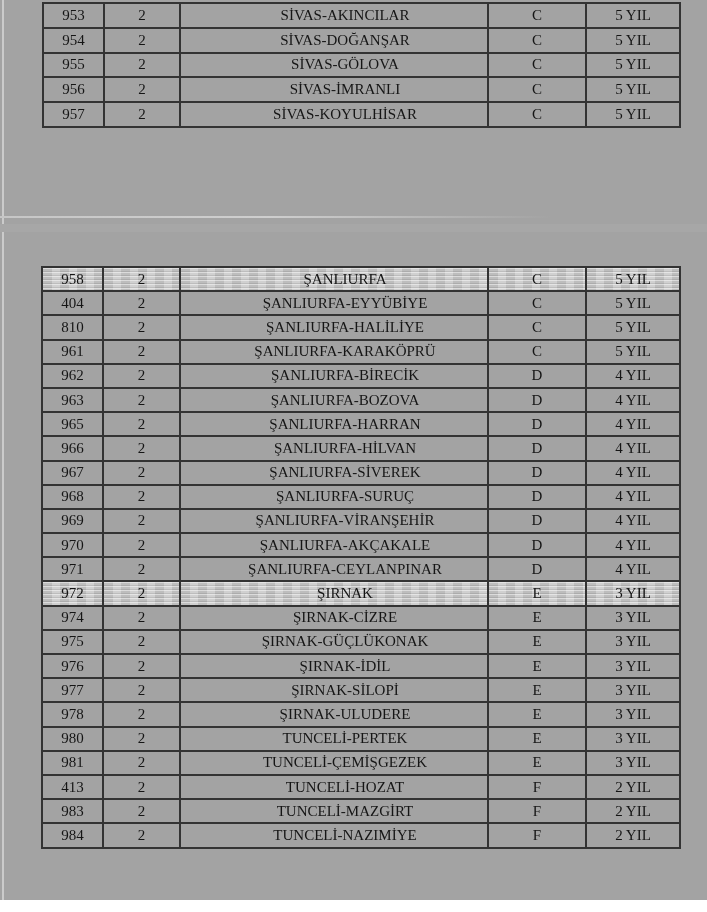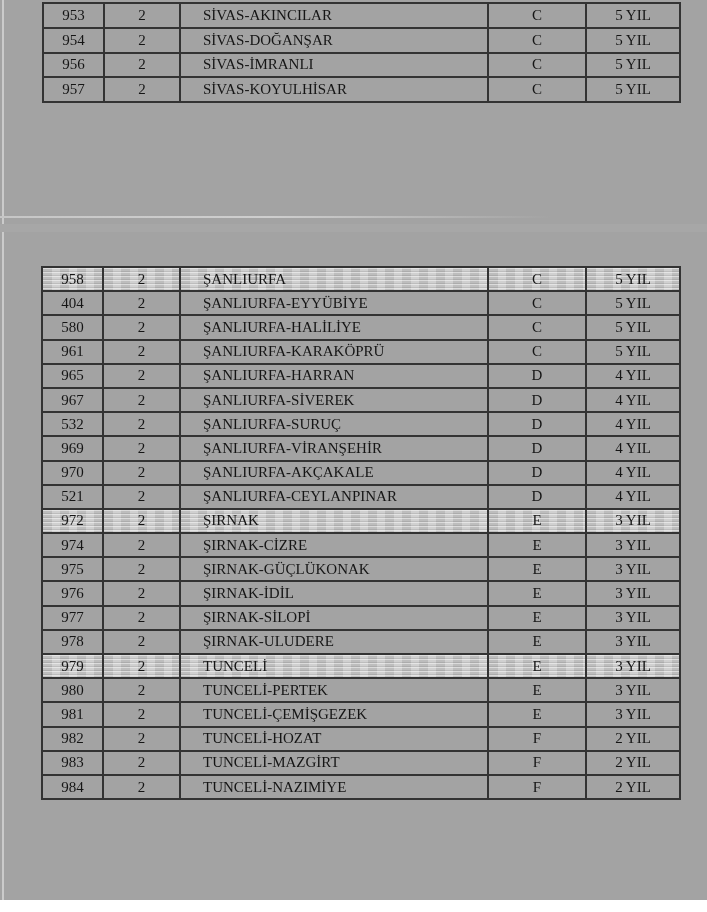--- a/index.html
+++ b/index.html
@@ -56,21 +56,21 @@
     line-height: 1;
     text-align: center;
     vertical-align: middle;
     padding: 0;
     white-space: nowrap;
     overflow: hidden;
   }
   .table-page1 td { height: 22.8px; } 
   .table-page2 td { height: 22.2px; } 
   td.name {
-    text-align: left;
+    text-align: center;
     padding-left: 22px;
   }
   tr.province td {
     font-weight: normal;
     background-color: #c9c9c9;
     background-image:
       repeating-linear-gradient(180deg,
         rgba(255,255,255,0.45) 0 1px,
         rgba(0,0,0,0)          1px 3px,
         rgba(0,0,0,0.09)       3px 4px),
@@ -103,20 +103,27 @@
           <td>5 YIL</td>
         </tr>
         <tr>
           <td>954</td>
           <td>2</td>
           <td class="name">SİVAS-DOĞANŞAR</td>
           <td>C</td>
           <td>5 YIL</td>
         </tr>
         <tr>
+          <td>955</td>
+          <td>2</td>
+          <td class="name">SİVAS-GÖLOVA</td>
+          <td>C</td>
+          <td>5 YIL</td>
+        </tr>
+        <tr>
           <td>956</td>
           <td>2</td>
           <td class="name">SİVAS-İMRANLI</td>
           <td>C</td>
           <td>5 YIL</td>
         </tr>
         <tr>
           <td>957</td>
           <td>2</td>
           <td class="name">SİVAS-KOYULHİSAR</td>
@@ -147,70 +154,91 @@
           <td>5 YIL</td>
         </tr>
         <tr>
           <td>404</td>
           <td>2</td>
           <td class="name">ŞANLIURFA-EYYÜBİYE</td>
           <td>C</td>
           <td>5 YIL</td>
         </tr>
         <tr>
-          <td>580</td>
+          <td>810</td>
           <td>2</td>
           <td class="name">ŞANLIURFA-HALİLİYE</td>
           <td>C</td>
           <td>5 YIL</td>
         </tr>
         <tr>
           <td>961</td>
           <td>2</td>
           <td class="name">ŞANLIURFA-KARAKÖPRÜ</td>
           <td>C</td>
           <td>5 YIL</td>
         </tr>
         <tr>
+          <td>962</td>
+          <td>2</td>
+          <td class="name">ŞANLIURFA-BİRECİK</td>
+          <td>D</td>
+          <td>4 YIL</td>
+        </tr>
+        <tr>
+          <td>963</td>
+          <td>2</td>
+          <td class="name">ŞANLIURFA-BOZOVA</td>
+          <td>D</td>
+          <td>4 YIL</td>
+        </tr>
+        <tr>
           <td>965</td>
           <td>2</td>
           <td class="name">ŞANLIURFA-HARRAN</td>
           <td>D</td>
           <td>4 YIL</td>
         </tr>
         <tr>
+          <td>966</td>
+          <td>2</td>
+          <td class="name">ŞANLIURFA-HİLVAN</td>
+          <td>D</td>
+          <td>4 YIL</td>
+        </tr>
+        <tr>
           <td>967</td>
           <td>2</td>
           <td class="name">ŞANLIURFA-SİVEREK</td>
           <td>D</td>
           <td>4 YIL</td>
         </tr>
         <tr>
-          <td>532</td>
+          <td>968</td>
           <td>2</td>
           <td class="name">ŞANLIURFA-SURUÇ</td>
           <td>D</td>
           <td>4 YIL</td>
         </tr>
         <tr>
           <td>969</td>
           <td>2</td>
           <td class="name">ŞANLIURFA-VİRANŞEHİR</td>
           <td>D</td>
           <td>4 YIL</td>
         </tr>
         <tr>
           <td>970</td>
           <td>2</td>
           <td class="name">ŞANLIURFA-AKÇAKALE</td>
           <td>D</td>
           <td>4 YIL</td>
         </tr>
         <tr>
-          <td>521</td>
+          <td>971</td>
           <td>2</td>
           <td class="name">ŞANLIURFA-CEYLANPINAR</td>
           <td>D</td>
           <td>4 YIL</td>
         </tr>
         <tr class="province">
           <td>972</td>
           <td>2</td>
           <td class="name">ŞIRNAK</td>
           <td>E</td>
@@ -244,43 +272,36 @@
           <td>E</td>
           <td>3 YIL</td>
         </tr>
         <tr>
           <td>978</td>
           <td>2</td>
           <td class="name">ŞIRNAK-ULUDERE</td>
           <td>E</td>
           <td>3 YIL</td>
         </tr>
-        <tr class="province">
-          <td>979</td>
-          <td>2</td>
-          <td class="name">TUNCELİ</td>
-          <td>E</td>
-          <td>3 YIL</td>
-        </tr>
         <tr>
           <td>980</td>
           <td>2</td>
           <td class="name">TUNCELİ-PERTEK</td>
           <td>E</td>
           <td>3 YIL</td>
         </tr>
         <tr>
           <td>981</td>
           <td>2</td>
           <td class="name">TUNCELİ-ÇEMİŞGEZEK</td>
           <td>E</td>
           <td>3 YIL</td>
         </tr>
         <tr>
-          <td>982</td>
+          <td>413</td>
           <td>2</td>
           <td class="name">TUNCELİ-HOZAT</td>
           <td>F</td>
           <td>2 YIL</td>
         </tr>
         <tr>
           <td>983</td>
           <td>2</td>
           <td class="name">TUNCELİ-MAZGİRT</td>
           <td>F</td>

